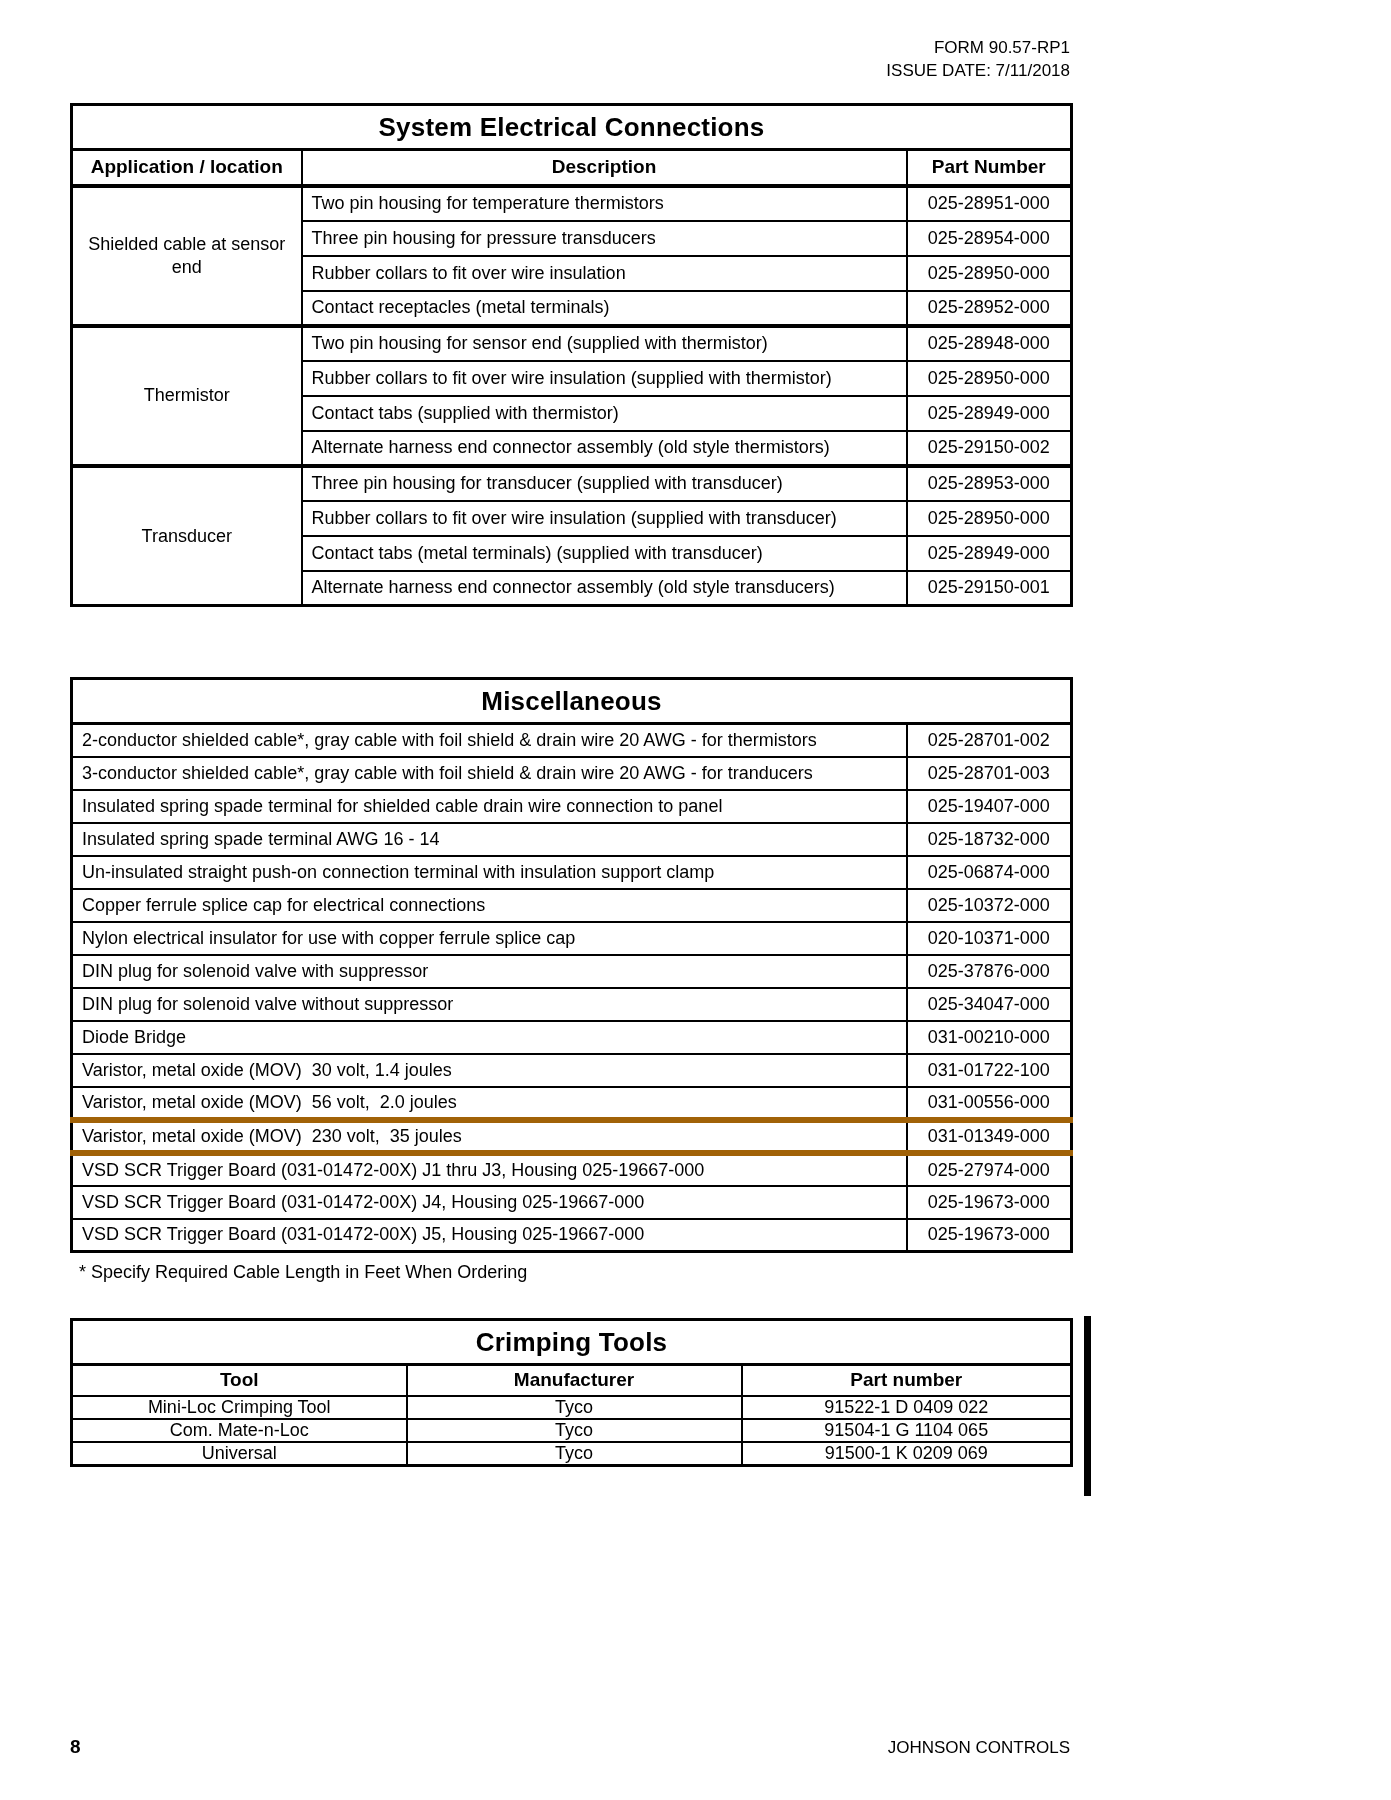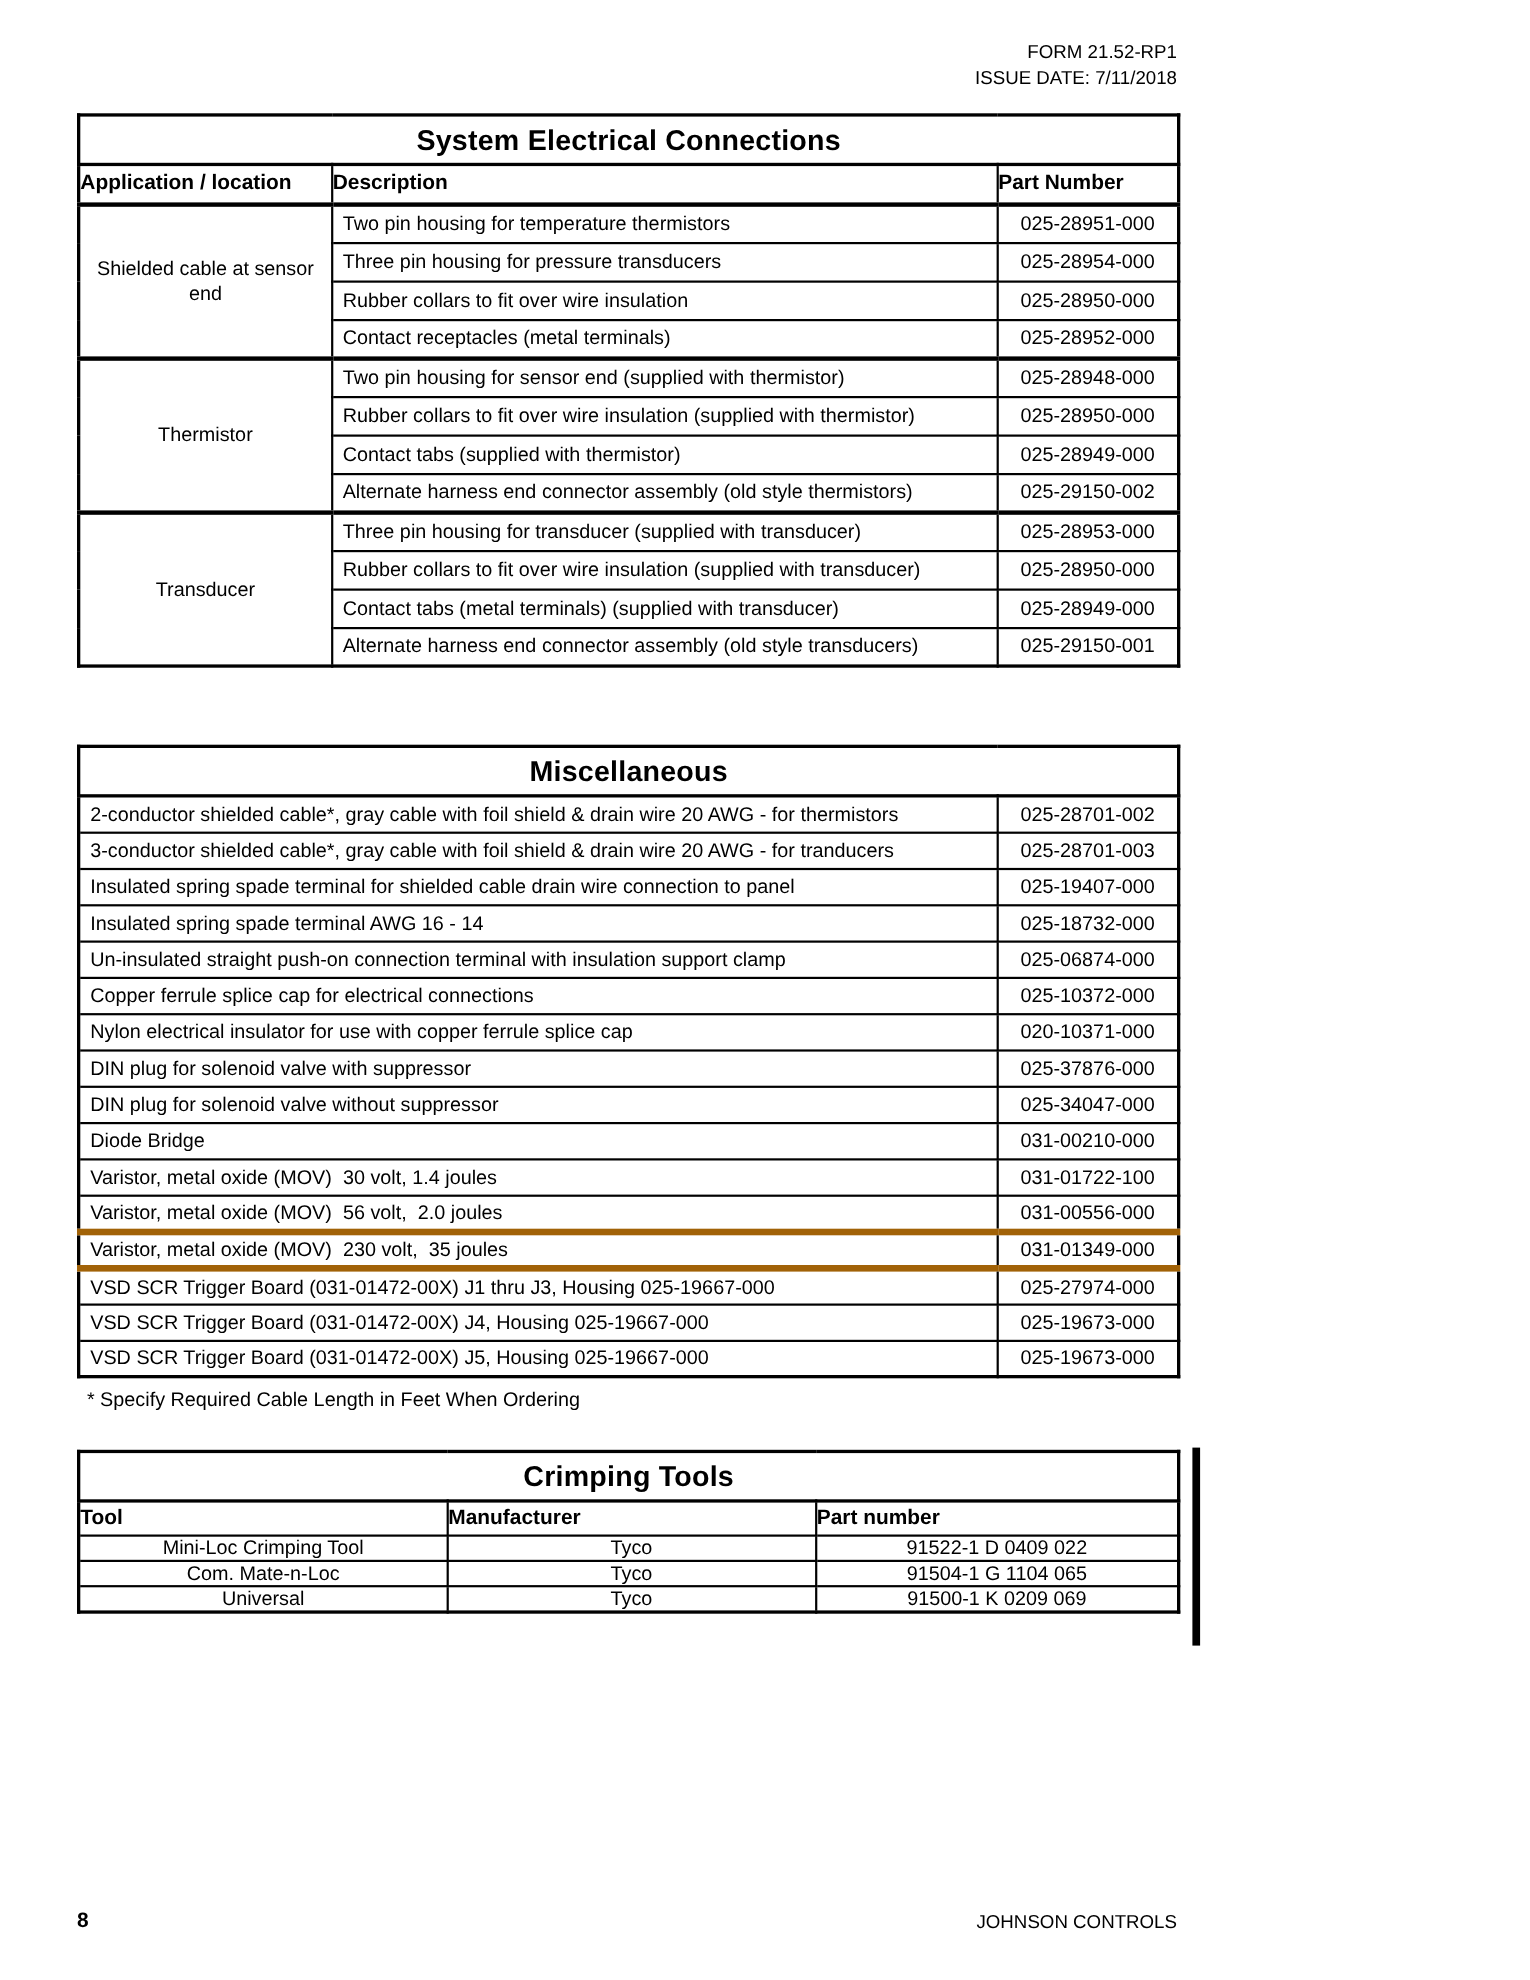--- a/index.html
+++ b/index.html
@@ -39,21 +39,21 @@
     border: 3px solid #000;
     font-size: 26px;
     font-weight: 700;
     text-align: center;
     height: 45px;
     letter-spacing: 0.2px;
   }
   .col-head {
     font-size: 19px;
     font-weight: 700;
-    text-align: left;
+    text-align: center;
     height: 36px;
     border-bottom: 3px solid #000;
   }
   #t-connections td { height: 35px; font-size: 18px; }
   #t-connections { border: 3px solid #000; }
   .app-cell { text-align: center; padding: 0 10px; line-height: 1.25; }
   .desc-cell { text-align: left; padding: 0 0 0 9px; white-space: pre-wrap; }
   .part-cell { text-align: center; }
   tr.group-start td { border-top: 4px solid #000; }
   #t-misc td { height: 33px; font-size: 18px; }
@@ -90,21 +90,21 @@
     top: 1738px;
     font-size: 17px;
   }
 </style>
 </head>
 <body>
 
 <div class="page">
 
   <div class="doc-header">
-    <div>FORM 21.52-RP1</div>
+    <div>FORM 90.57-RP1</div>
     <div>ISSUE DATE: 7/11/2018</div>
   </div>
 
   <table id="t-connections">
     <colgroup>
         <col style="width:230px">
         <col style="width:605px">
         <col style="width:165px">
       </colgroup>
     <thead>

